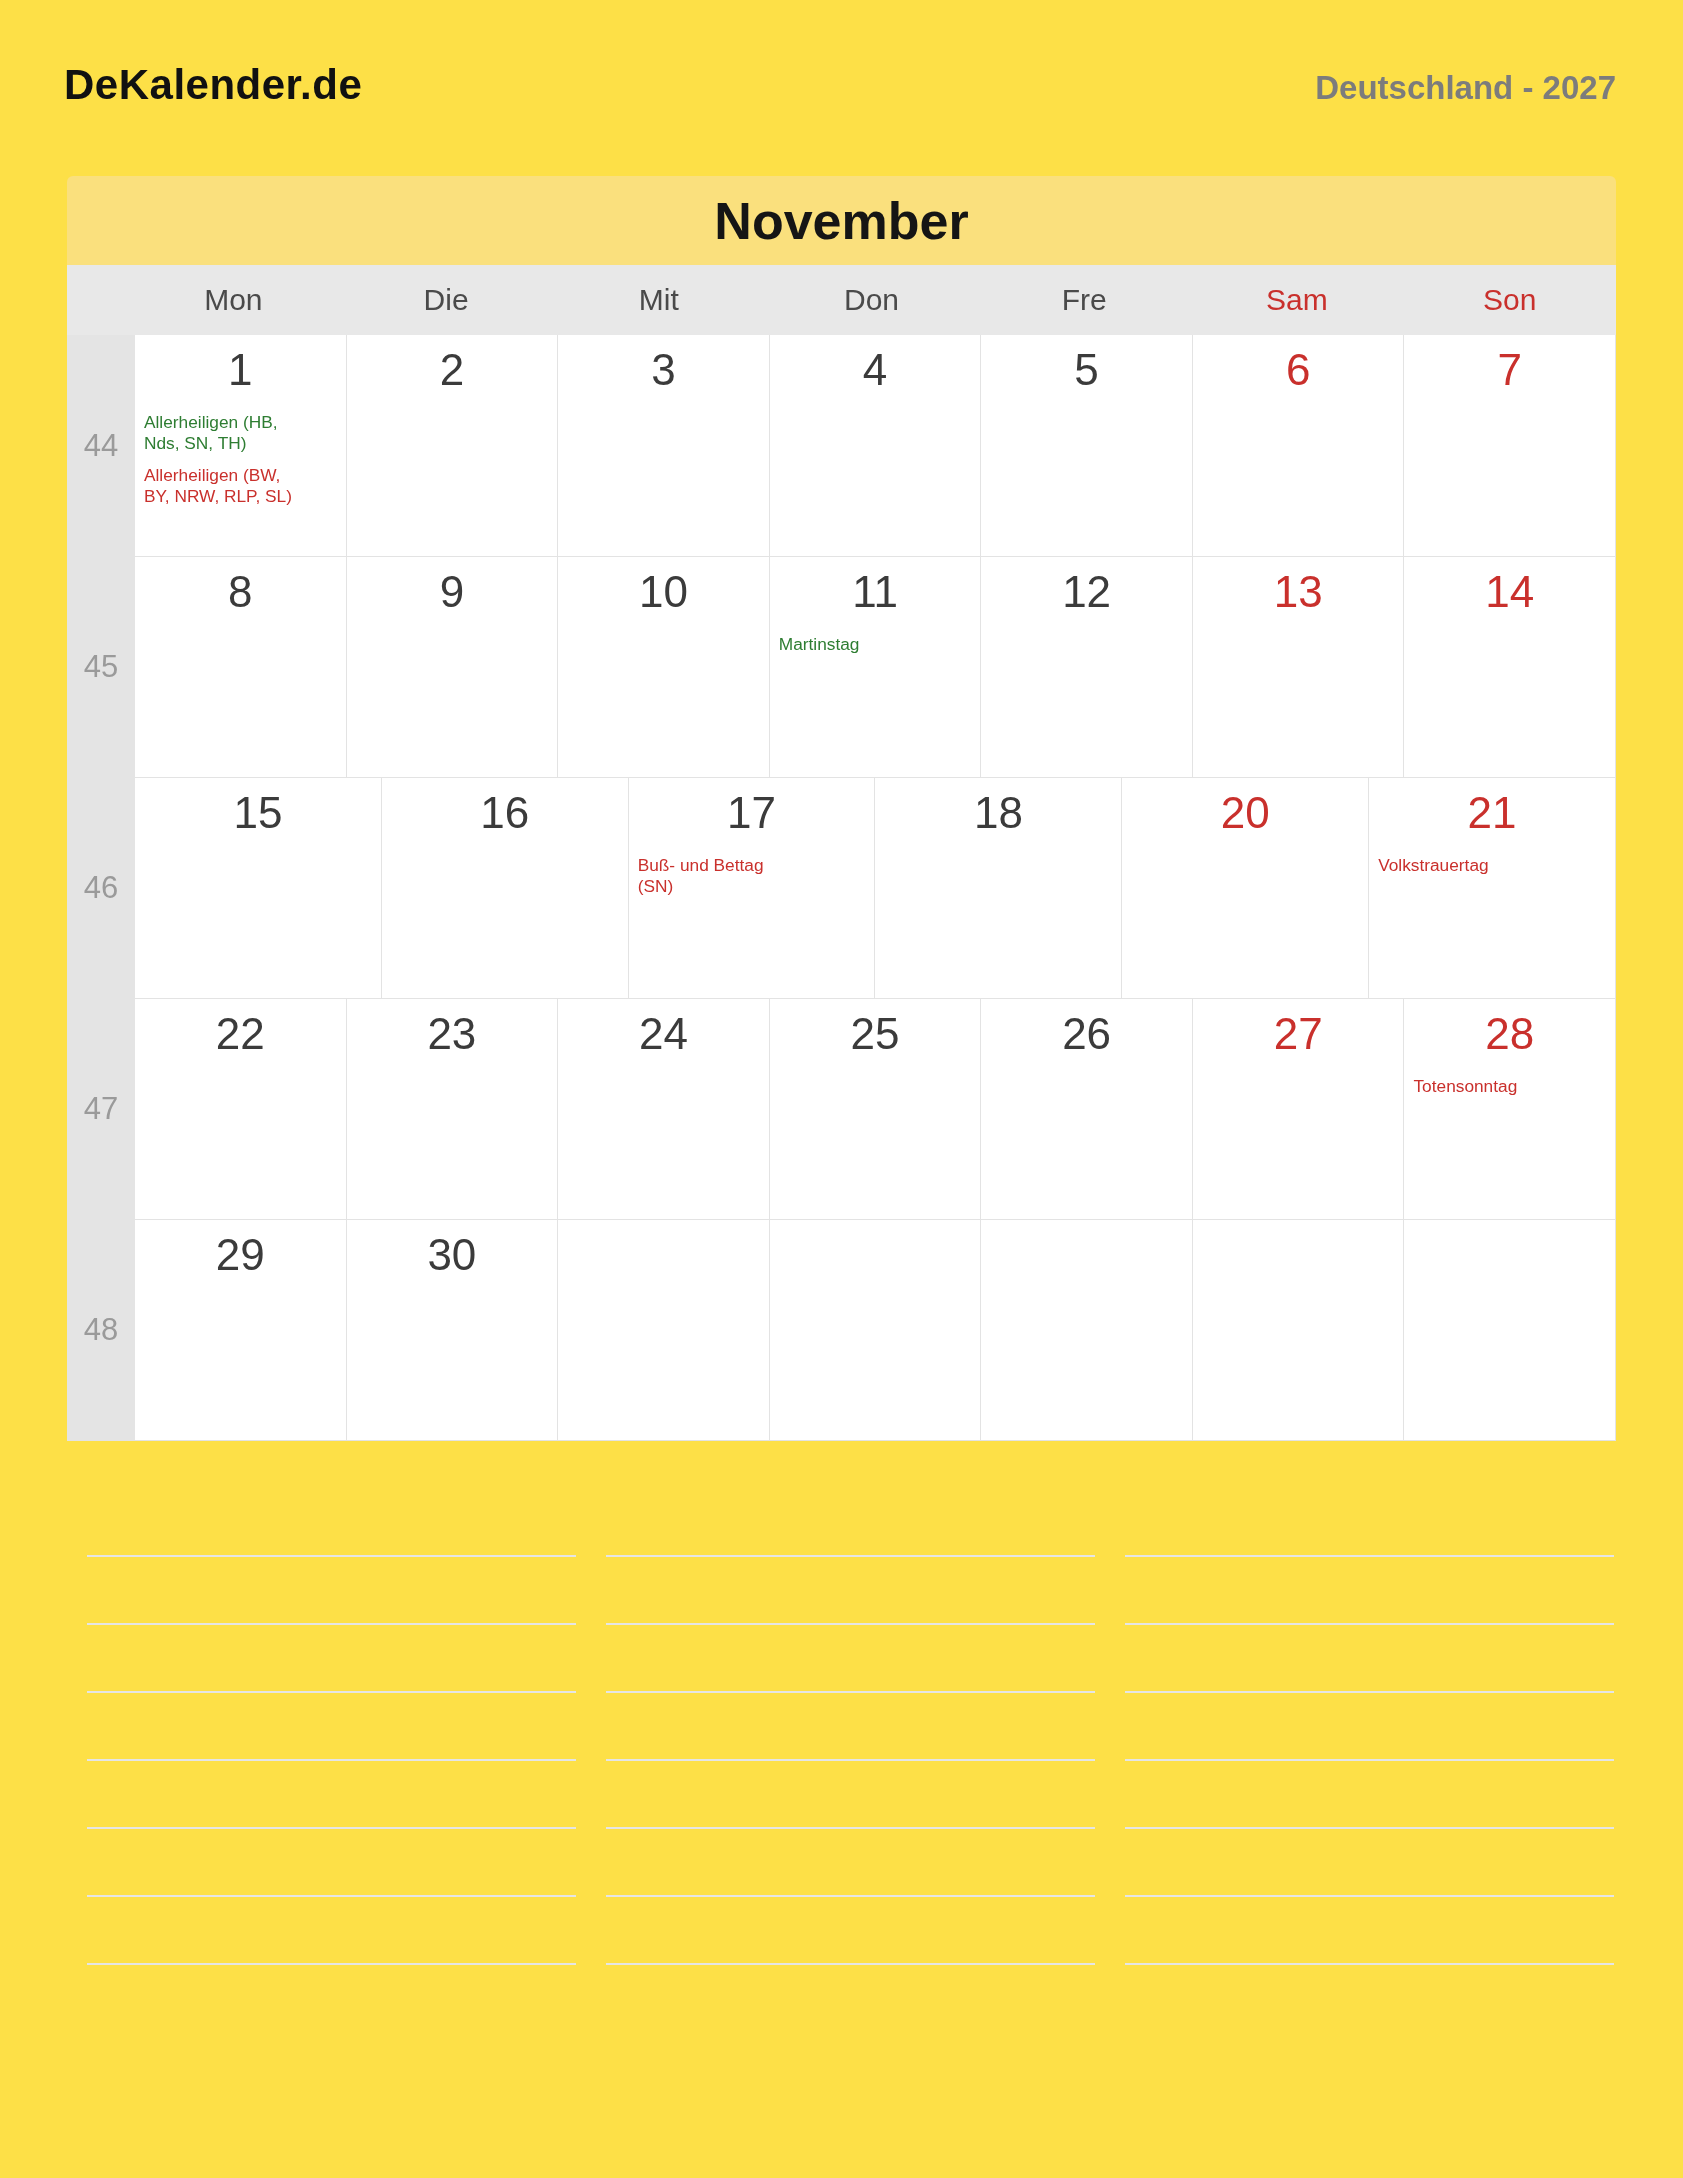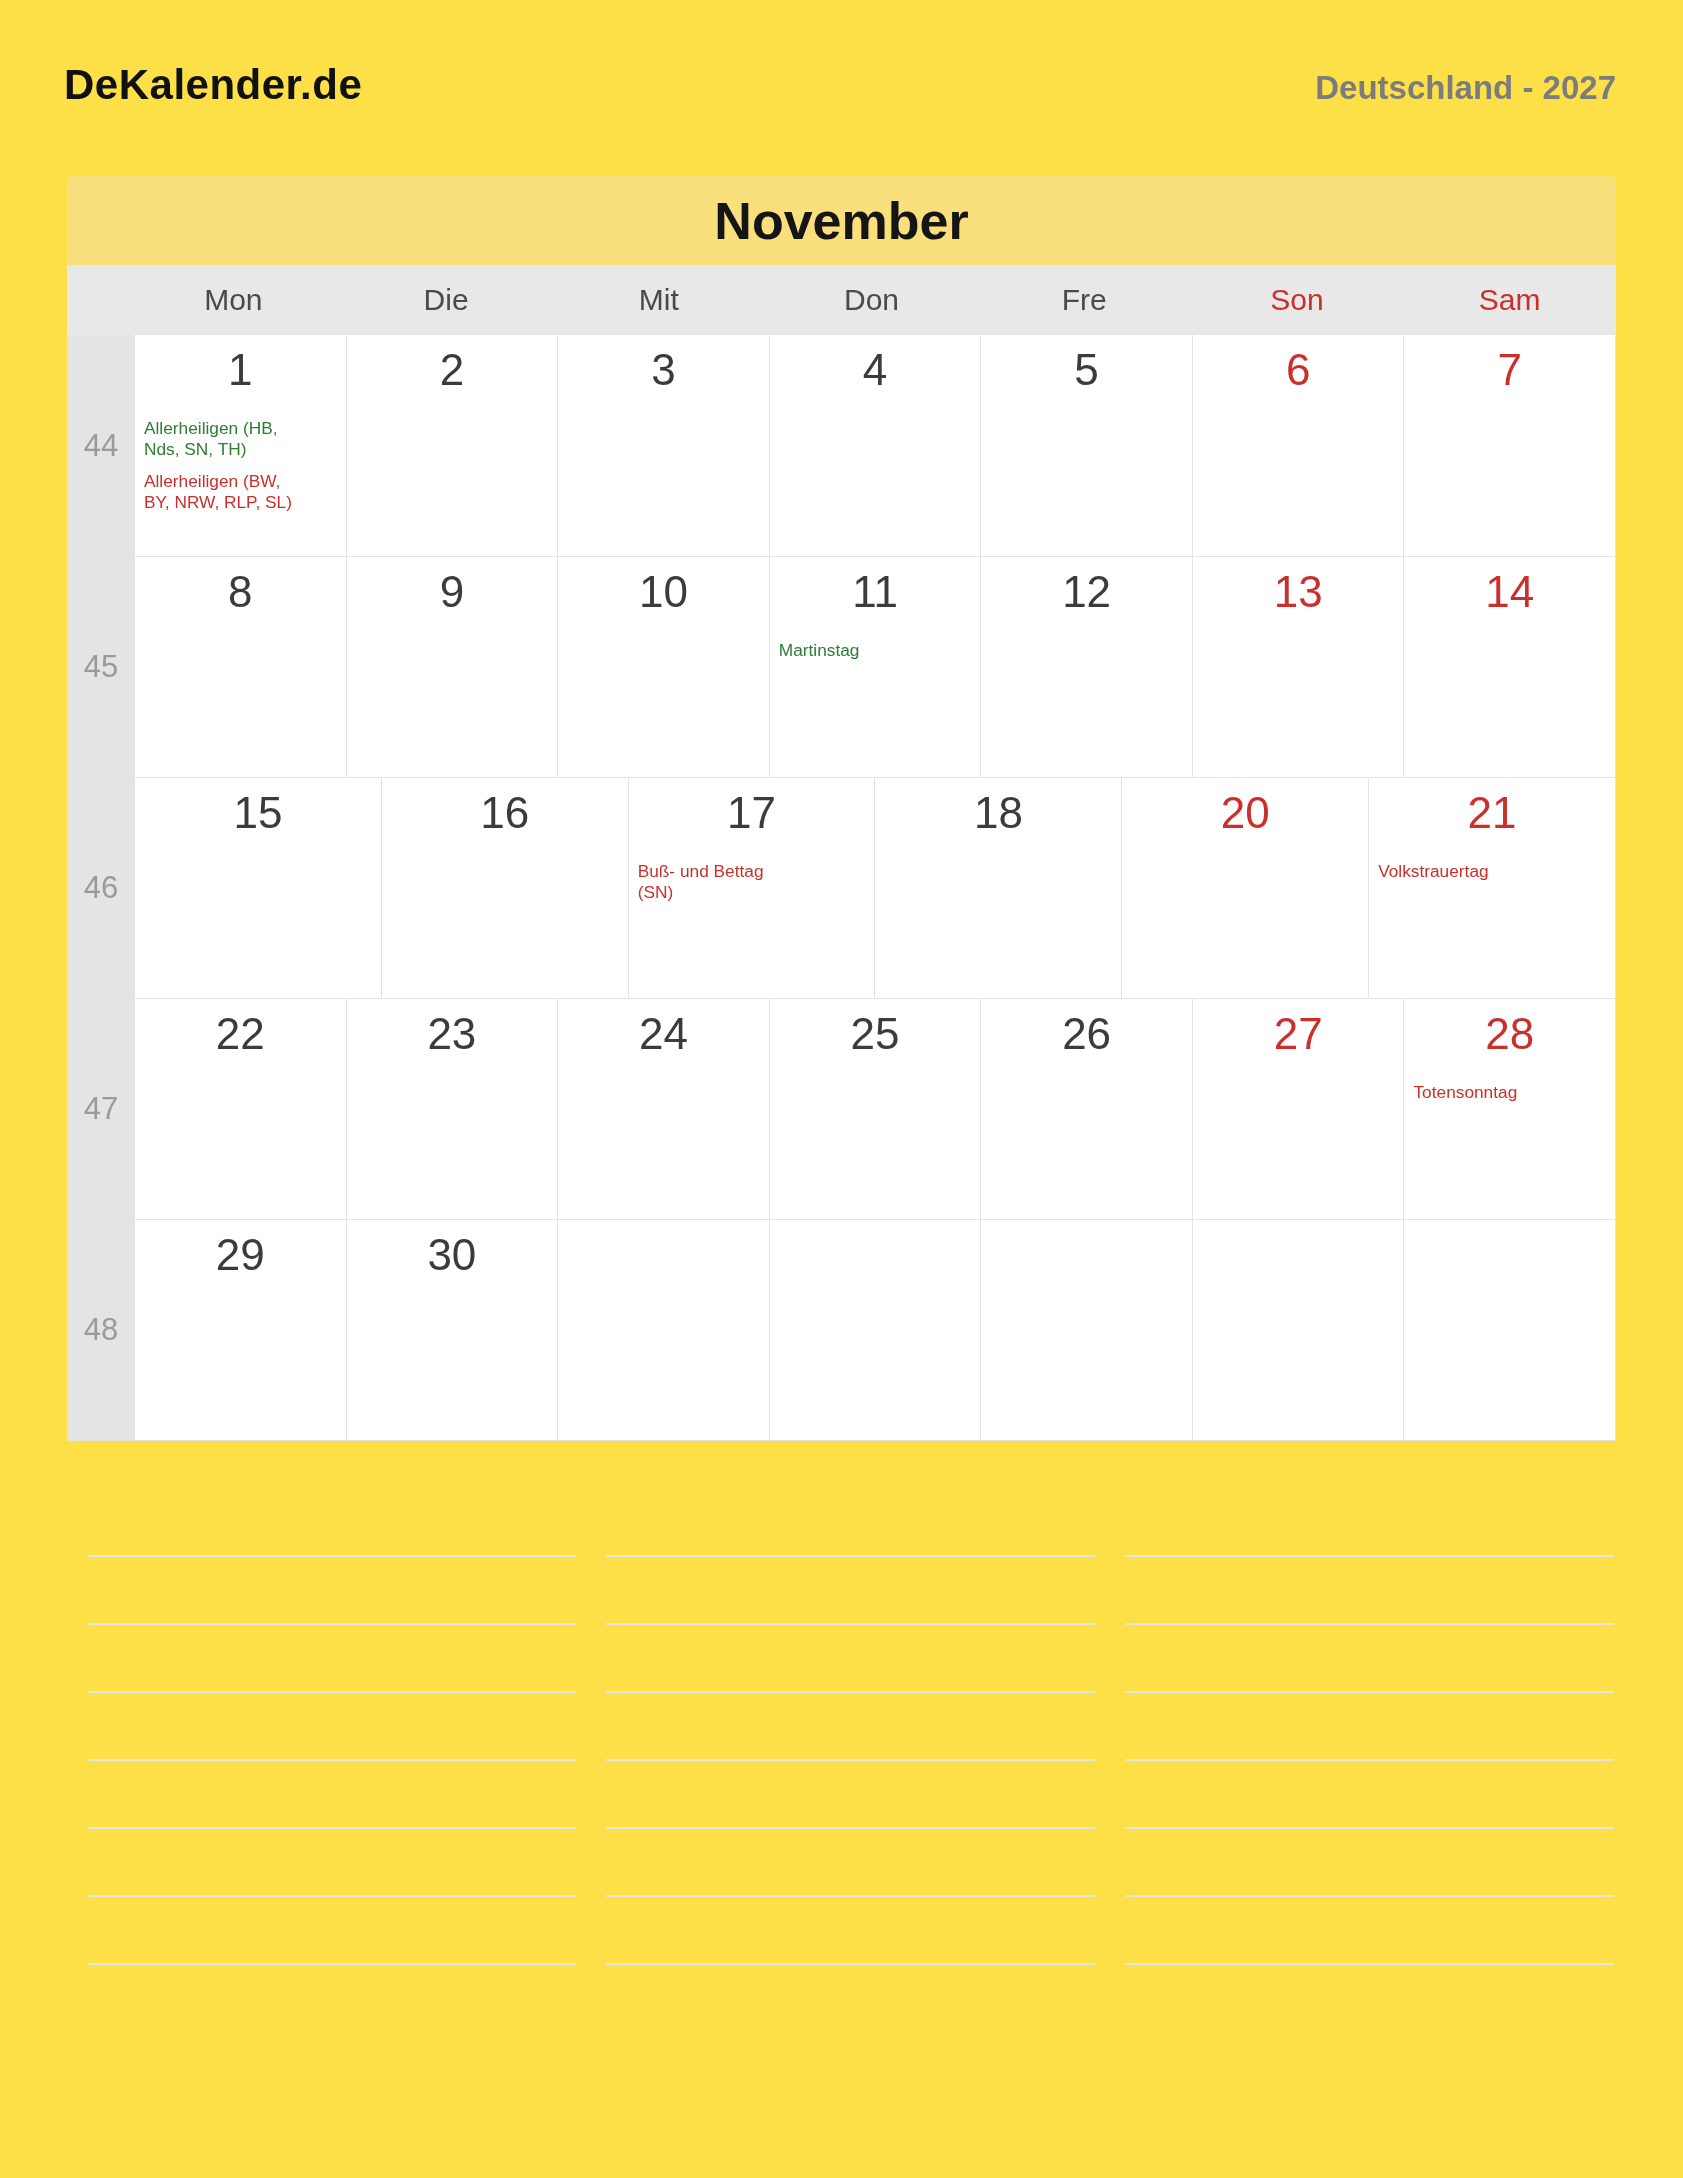--- a/index.html
+++ b/index.html
@@ -54,21 +54,21 @@
   .day-cell {
     flex:1; background:#fff;
     border-right:1px solid var(--grid-line);
   }
   .week-row:not(:first-child) .day-cell { border-top:1px solid var(--grid-line); }
   .date-number {
     margin-top:10px; text-align:center;
     font-size:44px; color:#3B3B3B; line-height:1.15;
   }
   .day-cell.weekend .date-number { color:var(--red); }
-  .holidays { margin-top:22px; padding:0 9px; }
+  .holidays { margin-top:16px; padding:0 9px; }
   .holiday { margin-bottom:11px; font-size:17.3px; line-height:1.22; }
   .holiday.green { color:var(--green); }
   .holiday.red { color:var(--red); }
   .notes {
     position:absolute; left:87px; top:1489px; width:1527px;
     display:flex; gap:30px;
   }
   .note-col { flex:1; }
   .note-line { height:68px; border-bottom:2px solid var(--note-line); }
 </style>
@@ -84,22 +84,22 @@
 
   <div class="calendar">
     <div class="month-banner">November</div>
     <div class="weekday-row" id="weekday-row">
       <div class="week-spacer"></div>
     <div class="weekday-cell">Mon</div>
         <div class="weekday-cell">Die</div>
         <div class="weekday-cell">Mit</div>
         <div class="weekday-cell">Don</div>
         <div class="weekday-cell">Fre</div>
+        <div class="weekday-cell weekend">Sam</div>
         <div class="weekday-cell weekend">Son</div>
-        <div class="weekday-cell weekend">Sam</div>
       </div>
     <div class="weeks" id="weeks">
         <div class="week-row">
           <div class="weeknum">44</div>
           <div class="day-cell">
             <div class="date-number">1</div>
             <div class="holidays">
               <div class="holiday green">
                 <div>Allerheiligen (HB,</div>
                 <div>Nds, SN, TH)</div>

